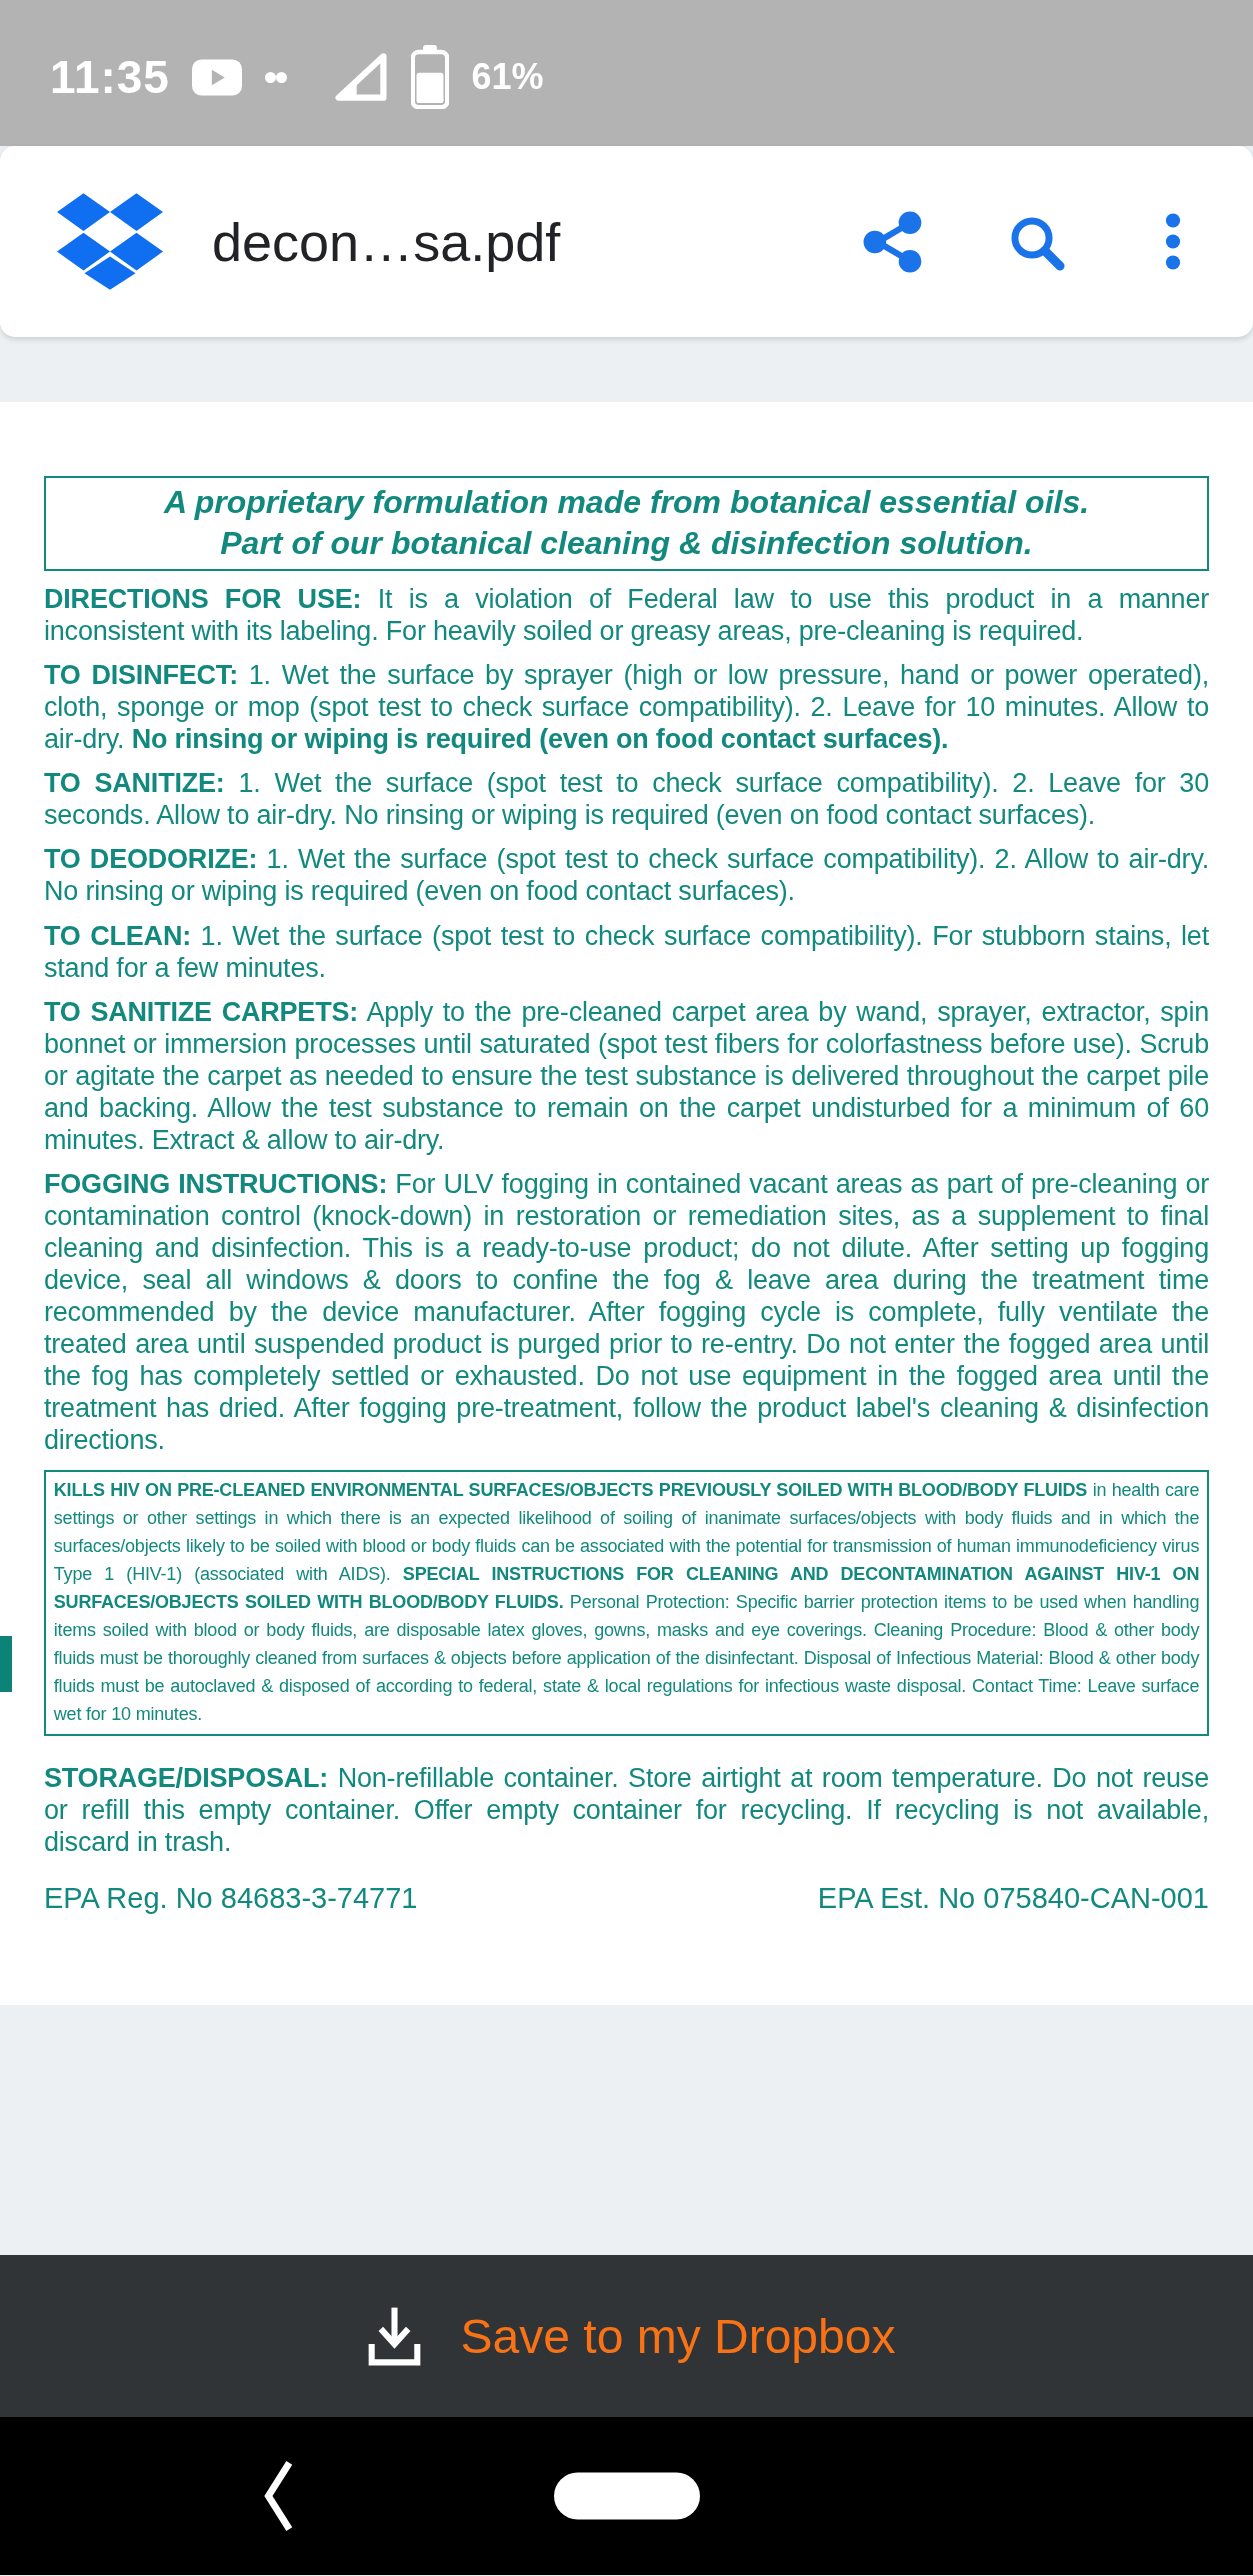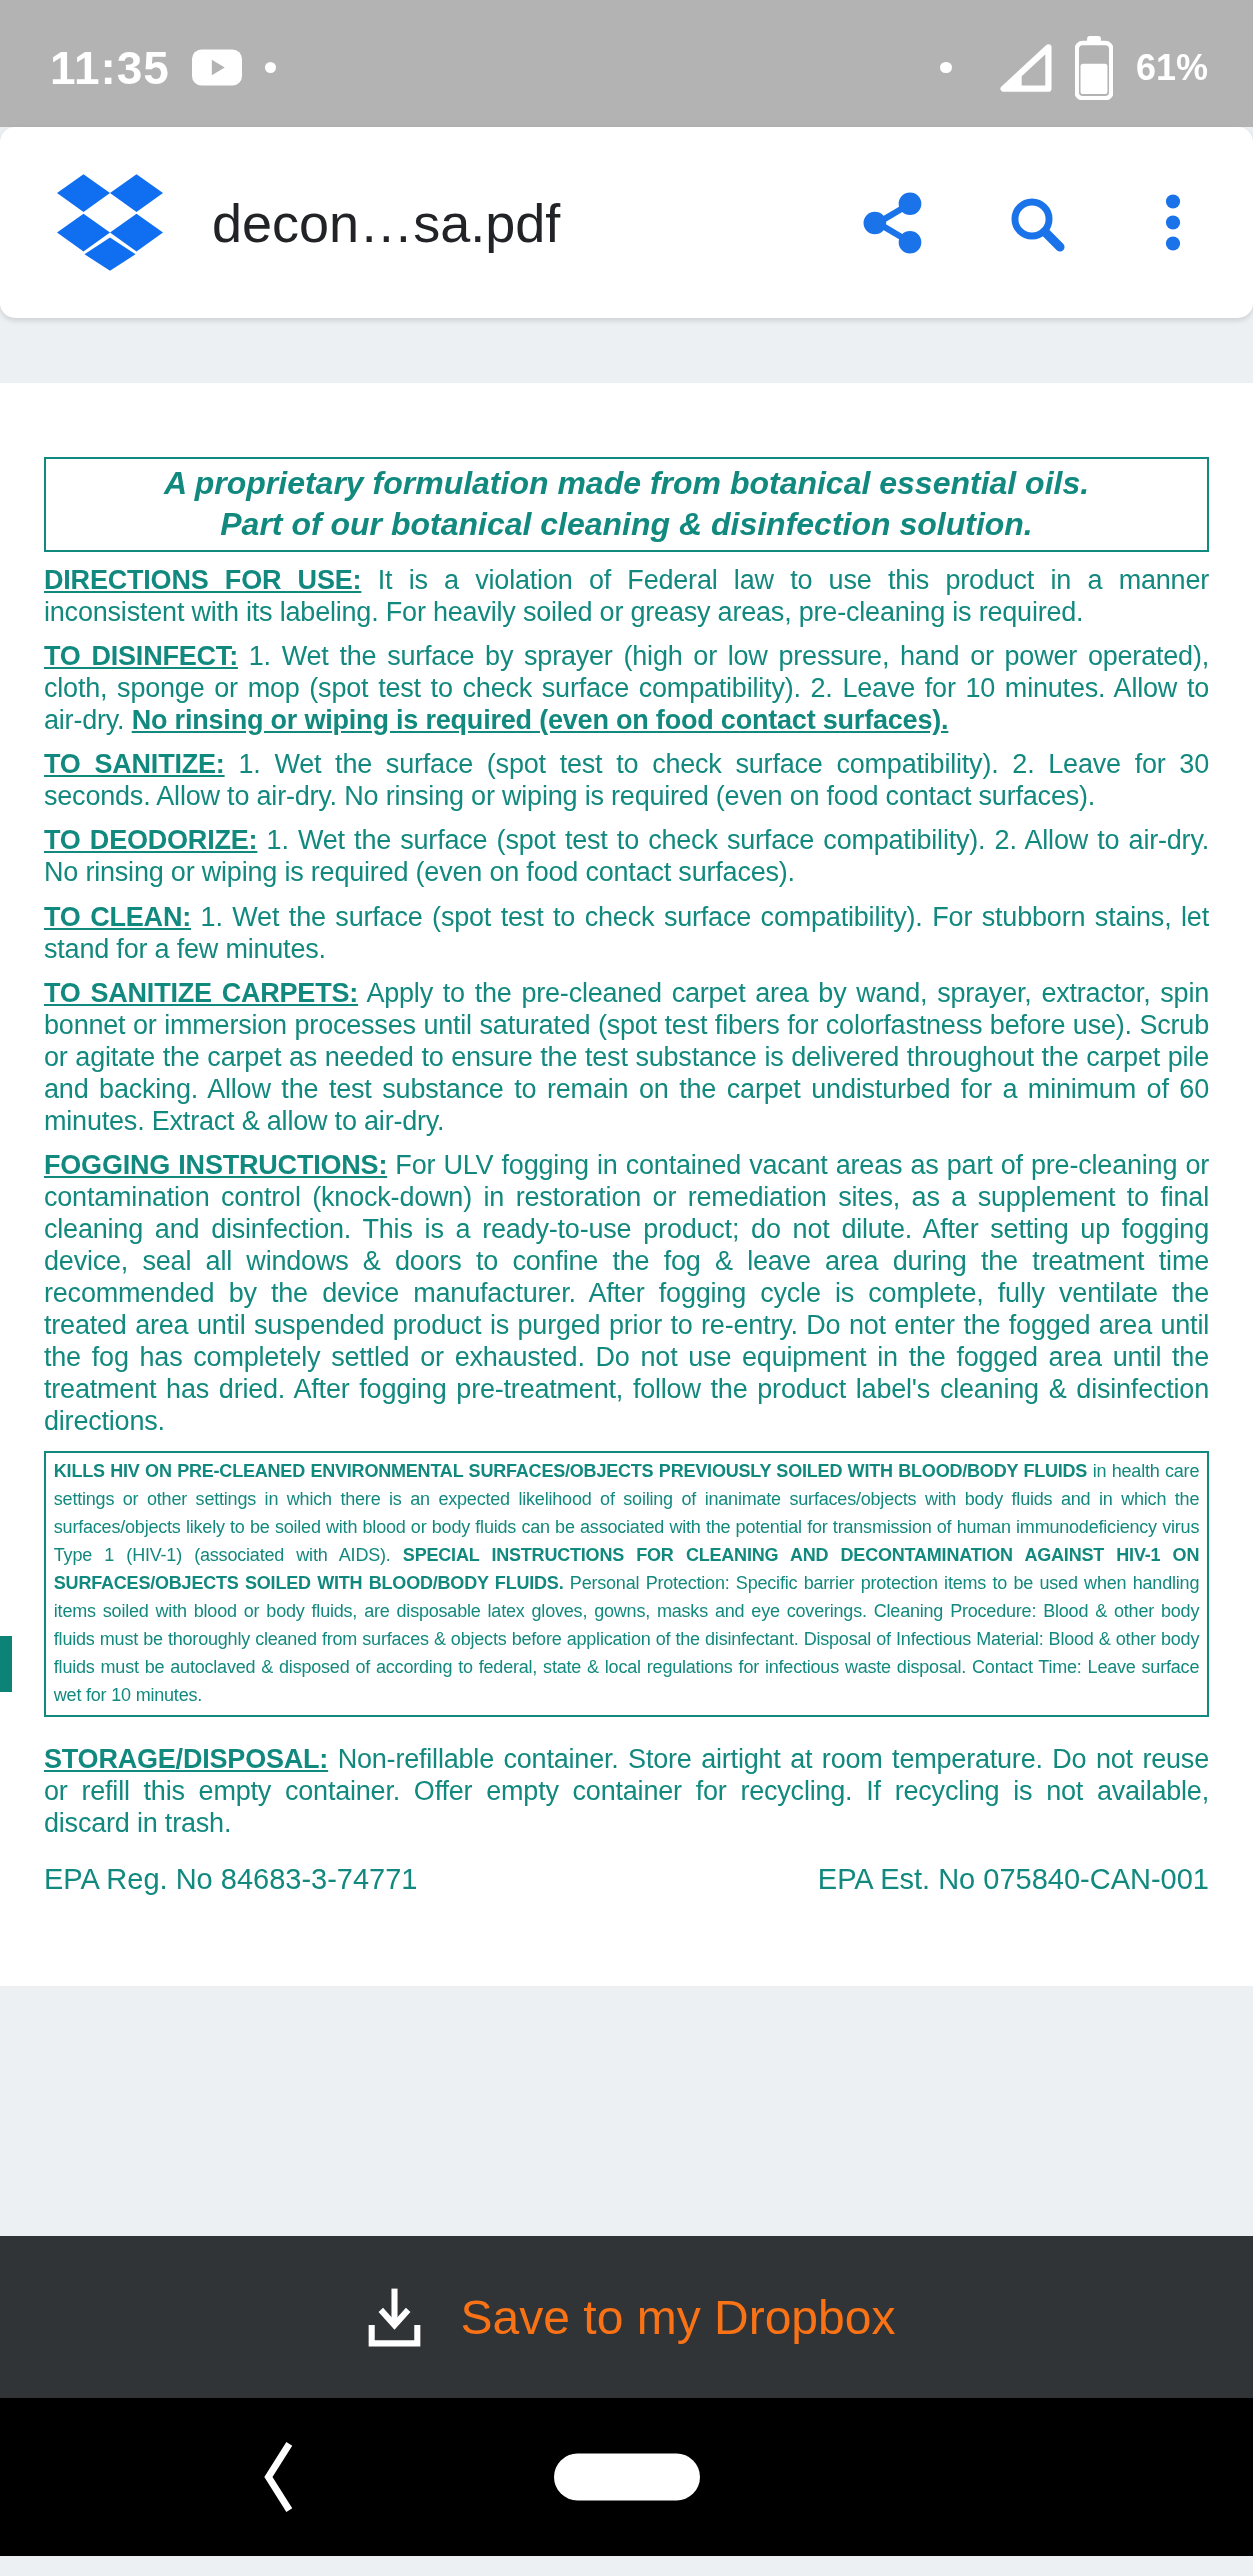--- a/index.html
+++ b/index.html
@@ -3,22 +3,22 @@
 <meta charset="utf-8">
 <style>
   html,body{margin:0;padding:0;}
   body{
     width:1253px;height:2576px;position:relative;
     font-family:"Liberation Sans", sans-serif;
     background:#edf0f3;overflow:hidden;
   }
   
   .status-bar{
-    height:127px;background:#b3b3b3;color:#fff;
-    display:flex;align-items:center;justify-content:space-between;
+    height:146px;background:#b3b3b3;color:#fff;
+    display:flex;align-items:center;
     padding:8.7px 45px 0 50px;box-sizing:border-box;
   }
   .sb-left,.sb-right{display:flex;align-items:center;gap:22.6px;}
   .sb-time{font-size:46px;font-weight:700;letter-spacing:0.9px;}
   .sb-dot{width:11.3px;height:11.3px;border-radius:50%;background:#fff;}
   .sb-pct{font-size:36px;font-weight:700;letter-spacing:0;}
   
   .app-header{
     height:191px;background:#fff;display:flex;align-items:center;
     padding:0 52px 0 57px;box-sizing:border-box;
@@ -39,21 +39,21 @@
   .banner-box{
     margin:0;position:relative;top:74px;
     border:2.6px solid #12897e;text-align:center;
     font-weight:700;font-size:32px;line-height:41px;padding:3.5px 0 5.2px;font-style:italic;
   }
   .doc-flow{position:relative;top:74px;}
   .para{
     margin:12.2px 0 0;font-size:27px;line-height:32px;
     text-align:justify;letter-spacing:-0.2px;
   }
-  .para b{font-weight:700;text-decoration:underline;}
+  .para b{font-weight:700;}
   .hiv-box{
     margin:14px 0 0;border:2.6px solid #12897e;
     padding:3.5px 7.8px 6.1px;font-size:18px;line-height:28px;
     text-align:justify;letter-spacing:-0.2px;
   }
   .hiv-box b{font-weight:700;}
   .storage{margin-top:26px;}
   .epa-row{
     display:flex;justify-content:space-between;align-items:baseline;
     margin-top:24.4px;font-size:29px;letter-spacing:0;

